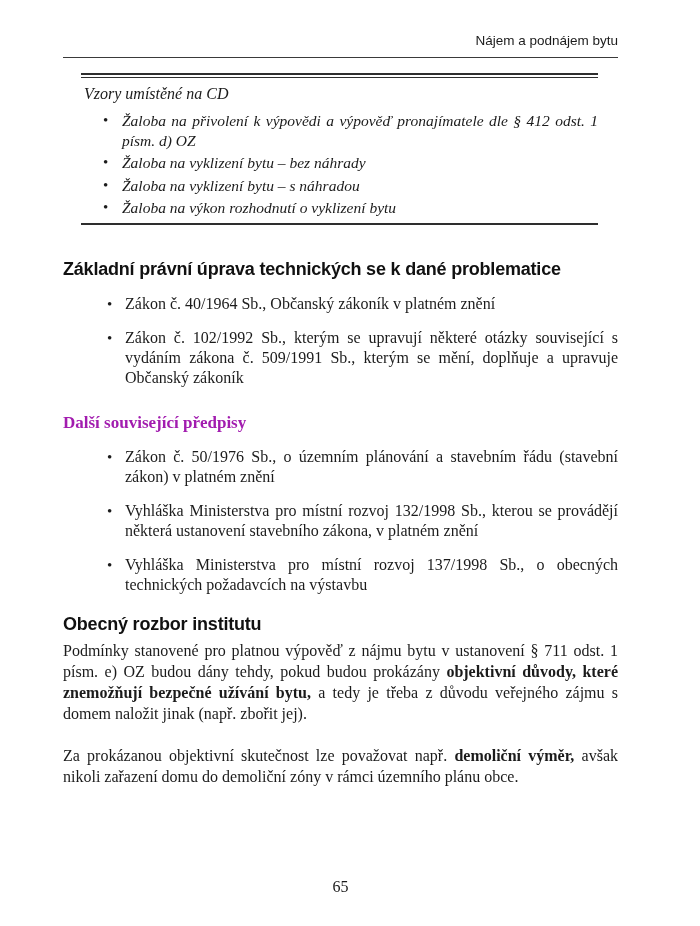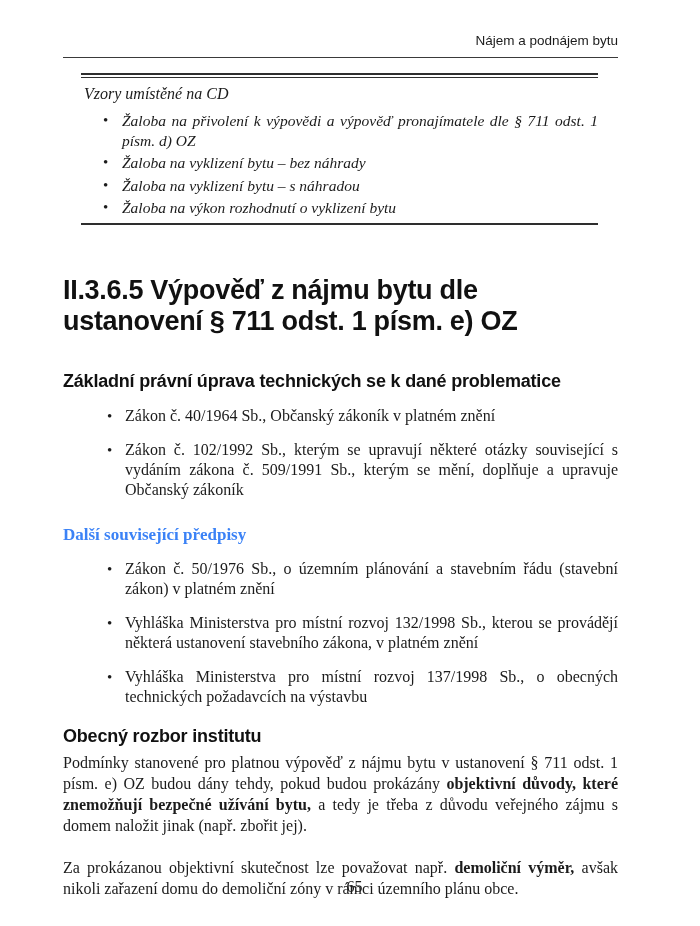--- a/index.html
+++ b/index.html
@@ -95,21 +95,21 @@
     color: #111;
   }
   h2.sans.analysis { margin-top: 18px; }
   
   h3.serif {
     margin: 24px 0 0 0;
     font-family: "Liberation Serif", serif;
     font-weight: bold;
     font-size: 17px;
     line-height: 21px;
-    color: #3b82f6;
+    color: #a21caf;
   }
   
   ul.body-list {
     list-style: none;
     margin: 7px 0 0 0;
     padding: 0;
   }
   ul.body-list li {
     position: relative;
     padding-left: 62px;
@@ -130,51 +130,47 @@
     margin: 21px 0 0 0;
     font-size: 16px;
     line-height: 21px;
     text-align: justify;
   }
   p.body-par.first { margin-top: 5px; }
   p.body-par b { font-weight: bold; }
   
   .page-number {
     position: absolute;
-    left: 77px;
+    left: 63px;
     width: 555px;
     top: 878px;
     text-align: center;
     font-size: 16px;
     color: #1b1b1b;
   }
 </style>
 </head>
 <body>
 
 <div class="page">
 
   <div class="running-head">Nájem a podnájem bytu</div>
 
   <div class="cd-box">
     <div class="rule-double"></div>
     <div class="cd-title">Vzory umístěné na CD</div>
     <ul>
-      <li>Žaloba na přivolení k výpovědi a výpověď pronajímatele dle § 711 odst. 1 písm. d) OZ</li>
+      <li>Žaloba na přivolení k výpovědi a výpověď pronajímatele dle § 412 odst. 1 písm. d) OZ</li>
       <li>Žaloba na vyklizení bytu – bez náhrady</li>
       <li>Žaloba na vyklizení bytu – s náhradou</li>
       <li>Žaloba na výkon rozhodnutí o vyklizení bytu</li>
     </ul>
     <div class="rule-bottom"></div>
   </div>
 
-  <h1 class="chapter">
-    <span>II.3.6.5 Výpověď z nájmu bytu dle</span>
-    <span>ustanovení § 711 odst. 1 písm. e) OZ</span>
-  </h1>
 
   <h2 class="sans">Základní právní úprava technických se k dané problematice</h2>
   <ul class="body-list">
     <li>Zákon č. 40/1964 Sb., Občanský zákoník v platném znění</li>
     <li>Zákon č. 102/1992 Sb., kterým se upravují některé otázky související s vydáním zákona č. 509/1991 Sb., kterým se mění, doplňuje a upravuje Občanský zákoník</li>
   </ul>
 
   <h3 class="serif">Další související předpisy</h3>
   <ul class="body-list">
     <li>Zákon č. 50/1976 Sb., o územním plánování a stavebním řádu (stavební zákon) v platném znění</li>

